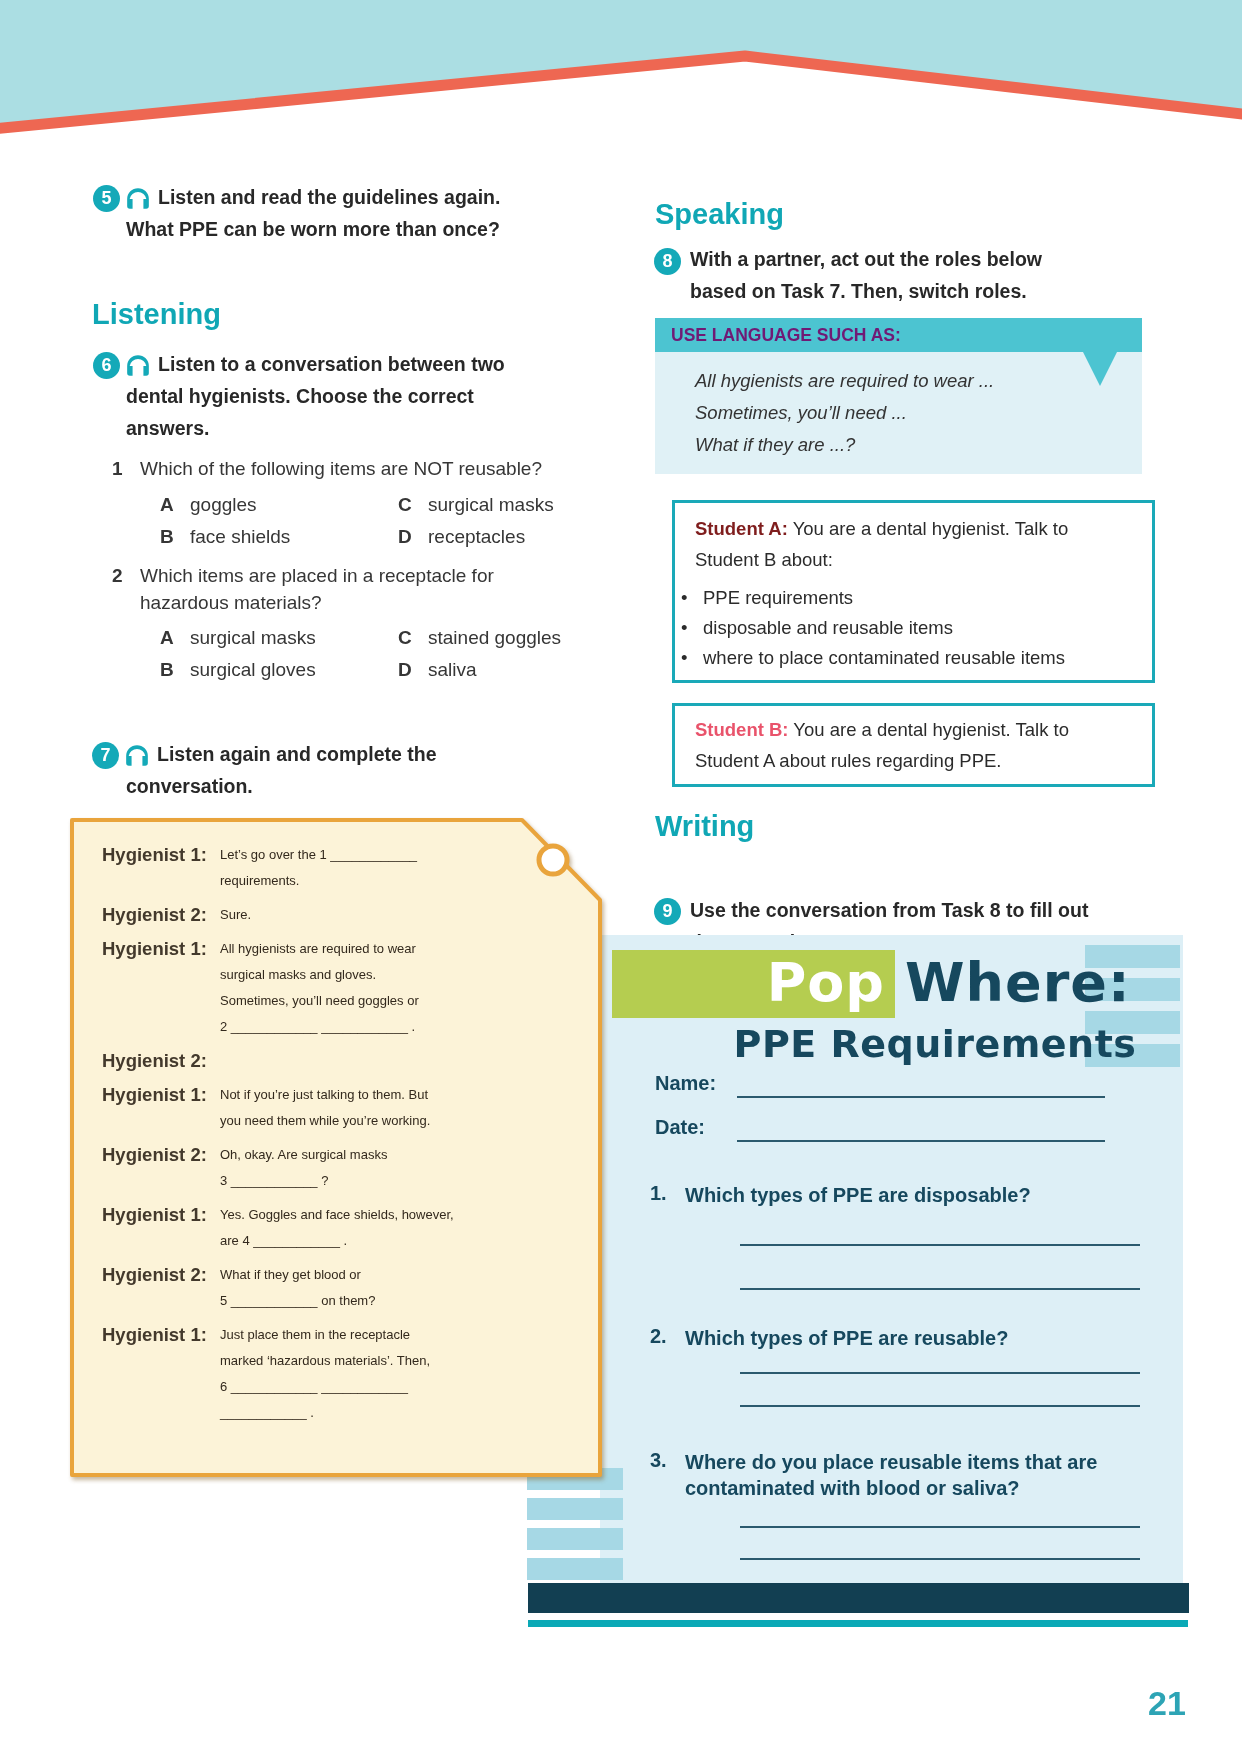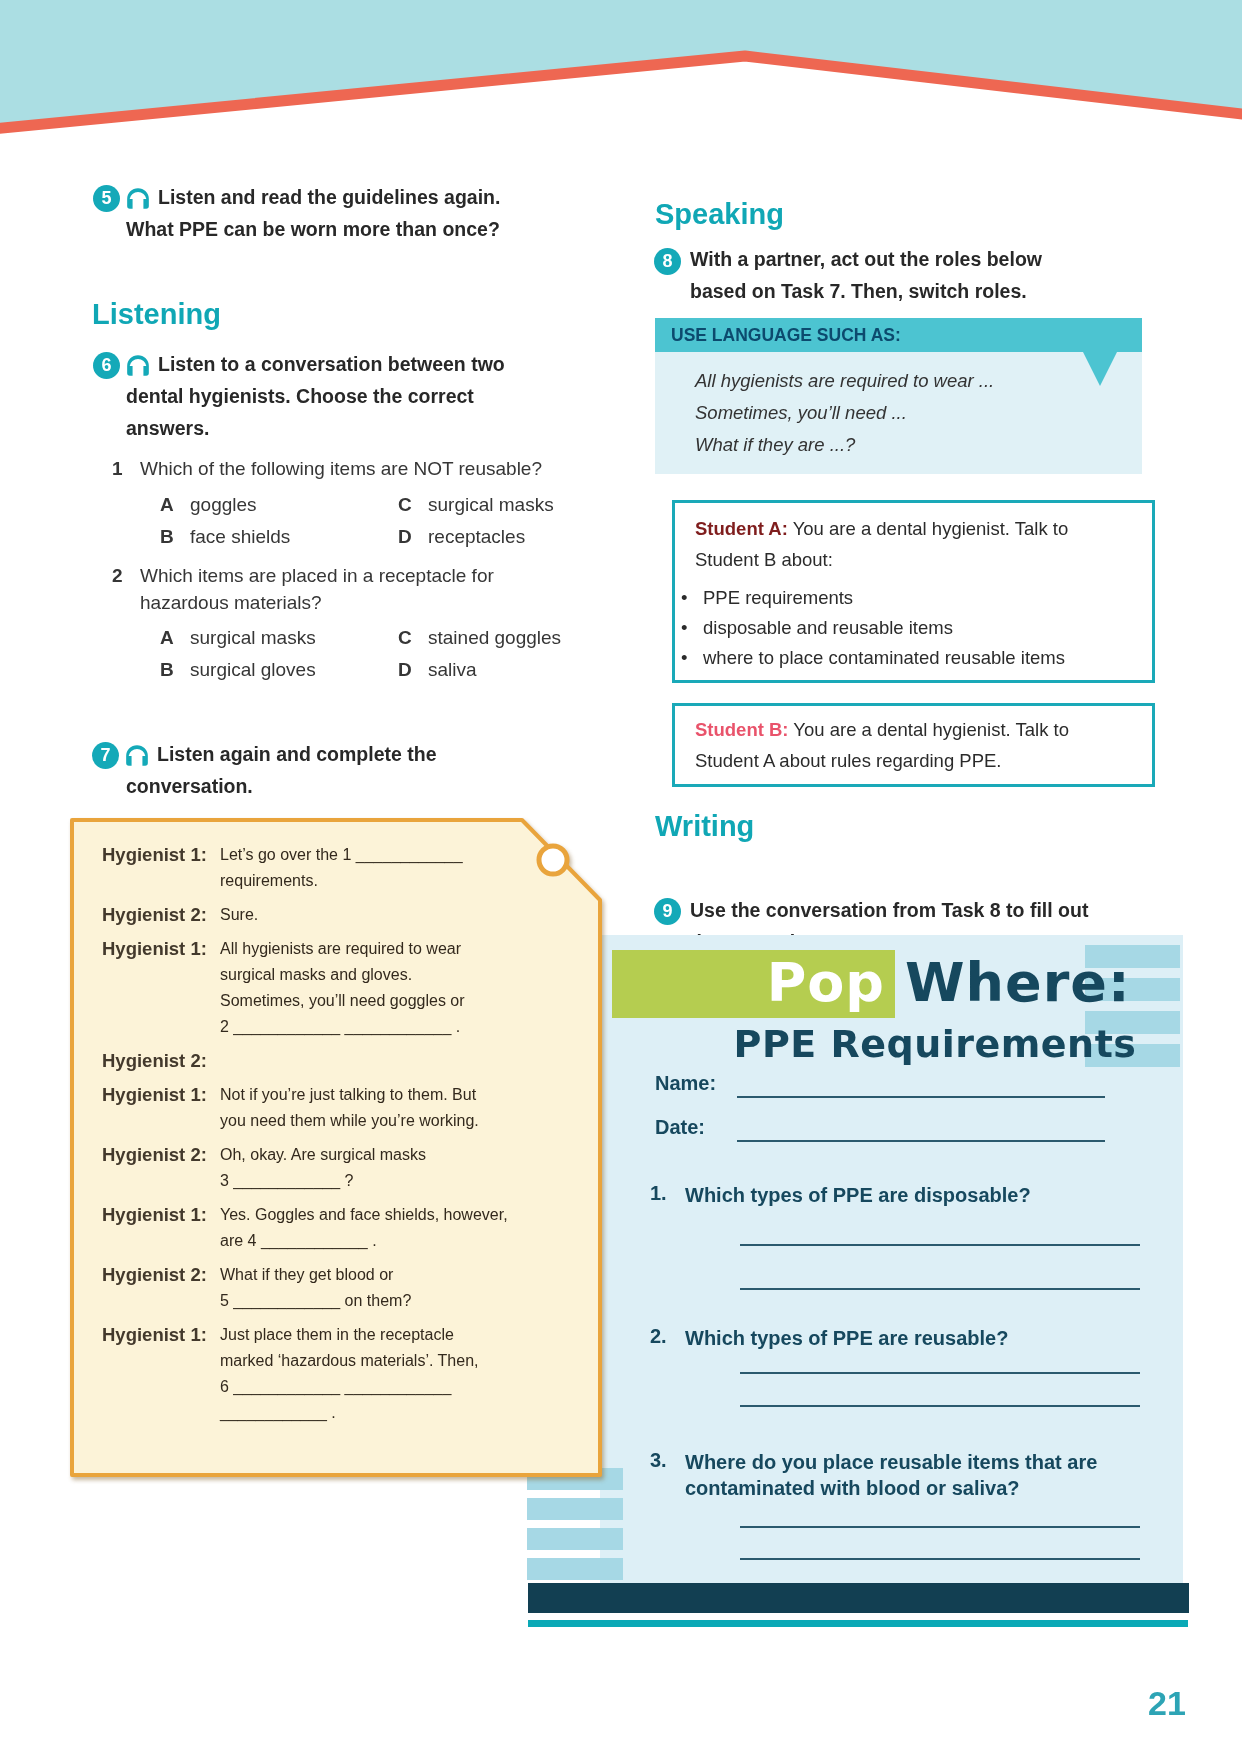--- a/index.html
+++ b/index.html
@@ -17,24 +17,24 @@
   
   .q-line{display:flex;font-size:19px;color:#363636;}
   .q-num{font-weight:bold;width:28px;flex:0 0 28px;}
   .opt-row{display:flex;font-size:19px;color:#363636;}
   .opt-letter{font-weight:bold;width:30px;flex:0 0 30px;}
   .opt-text1{width:208px;flex:0 0 208px;}
   
   #note-content{left:32px;top:24px;width:466px;}
   .turn{display:flex;margin-bottom:8px;}
   .turn-label{width:118px;flex:0 0 118px;font-weight:bold;font-size:18.5px;line-height:26px;color:#43392c;}
-  .turn-text{width:360px;font-size:16px;line-height:26px;color:#33291d;}
+  .turn-text{width:360px;font-size:13px;line-height:26px;color:#33291d;}
   
   #ul-head{left:655px;top:318px;width:487px;height:34px;background:#4cc4d1;display:flex;align-items:center;}
-  #ul-head div{margin-left:16px;font-weight:bold;font-size:17.5px;color:#0c4a6e;}
+  #ul-head div{margin-left:16px;font-weight:bold;font-size:17.5px;color:#701a75;}
   #ul-body{left:655px;top:352px;width:487px;height:122px;background:#e0f1f6;}
   .ul-phrase{position:absolute;left:40px;font-style:italic;font-size:18.5px;color:#333;}
   #ul-tri{left:1083px;top:352px;width:0;height:0;border-left:17px solid transparent;
           border-right:17px solid transparent;border-top:34px solid #4cc4d1;}
   
   .stu-box{border:3px solid #1aa9b8;background:#fff;}
   .stu-text{font-size:18.5px;line-height:31px;color:#2b2b2b;}
   .lblA{color:#7f1d1d;font-weight:bold;}
   .lblB{color:#e9536b;font-weight:bold;}
   .bullet-item{position:absolute;left:28px;font-size:18.5px;color:#2b2b2b;}

